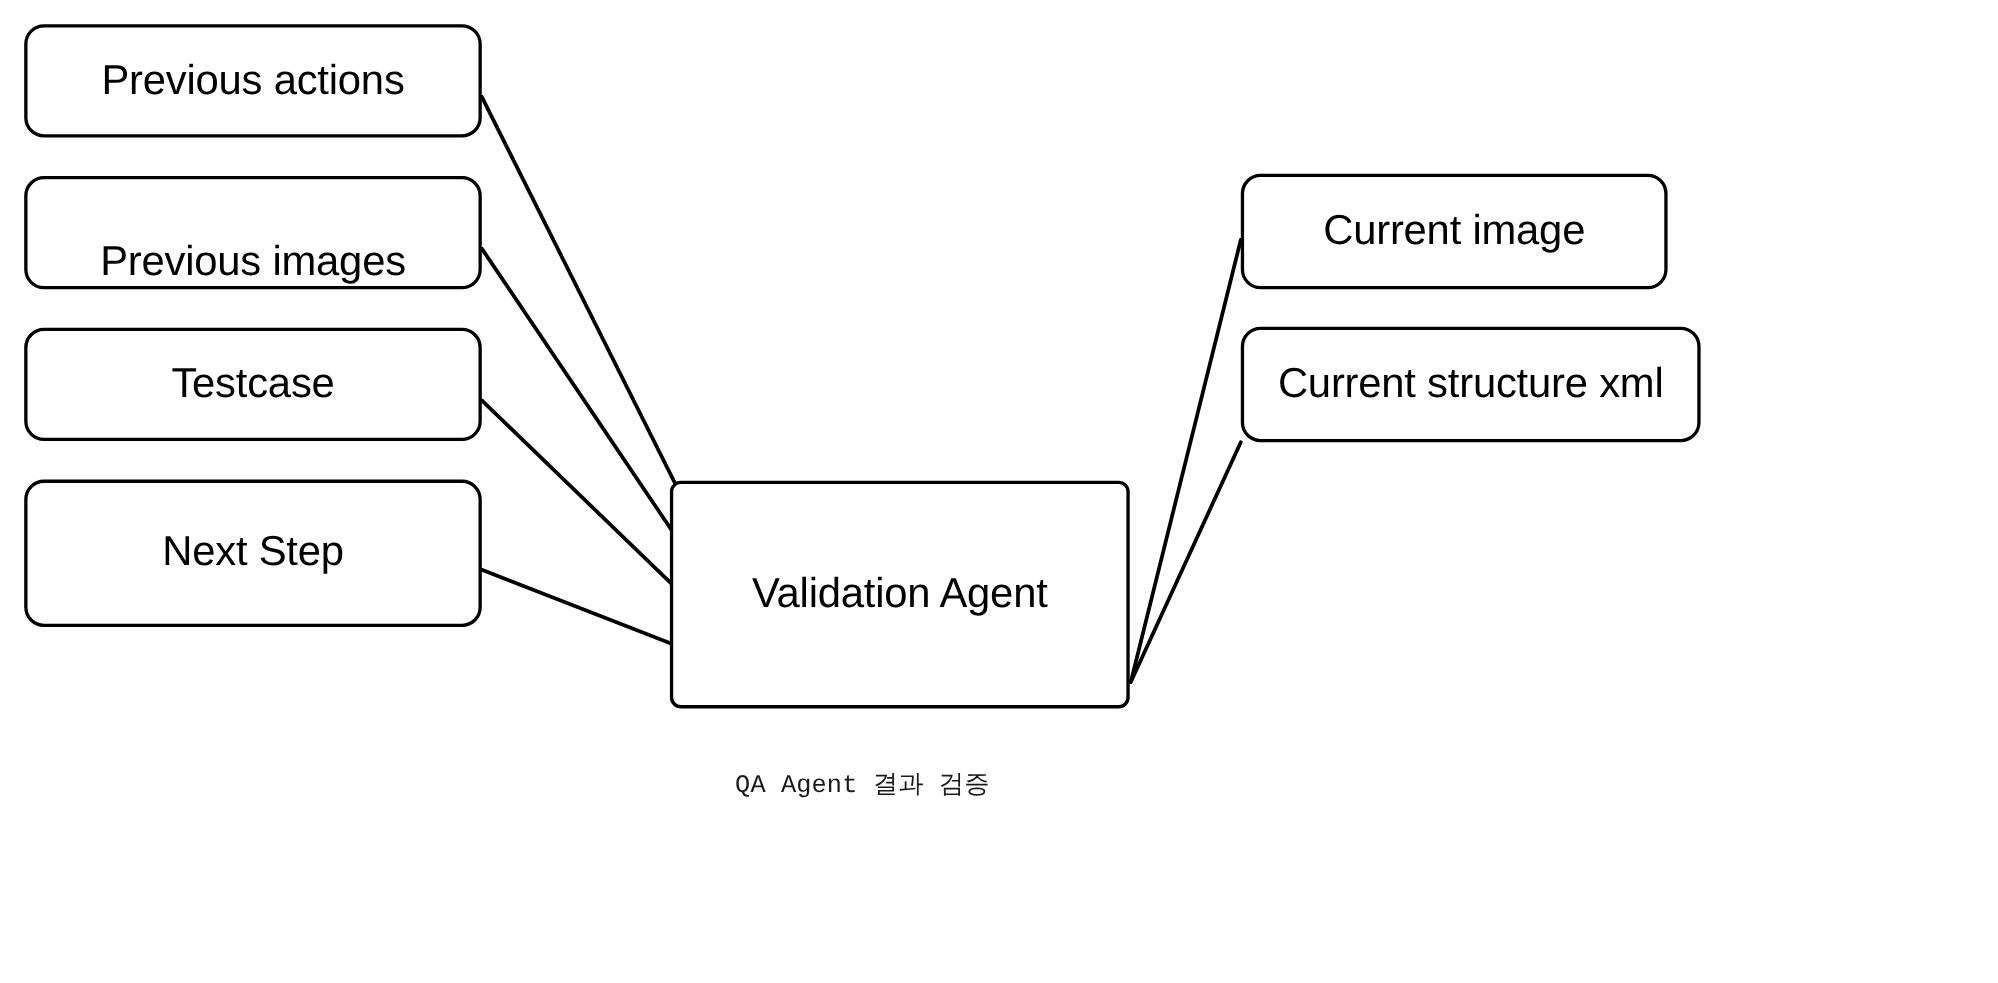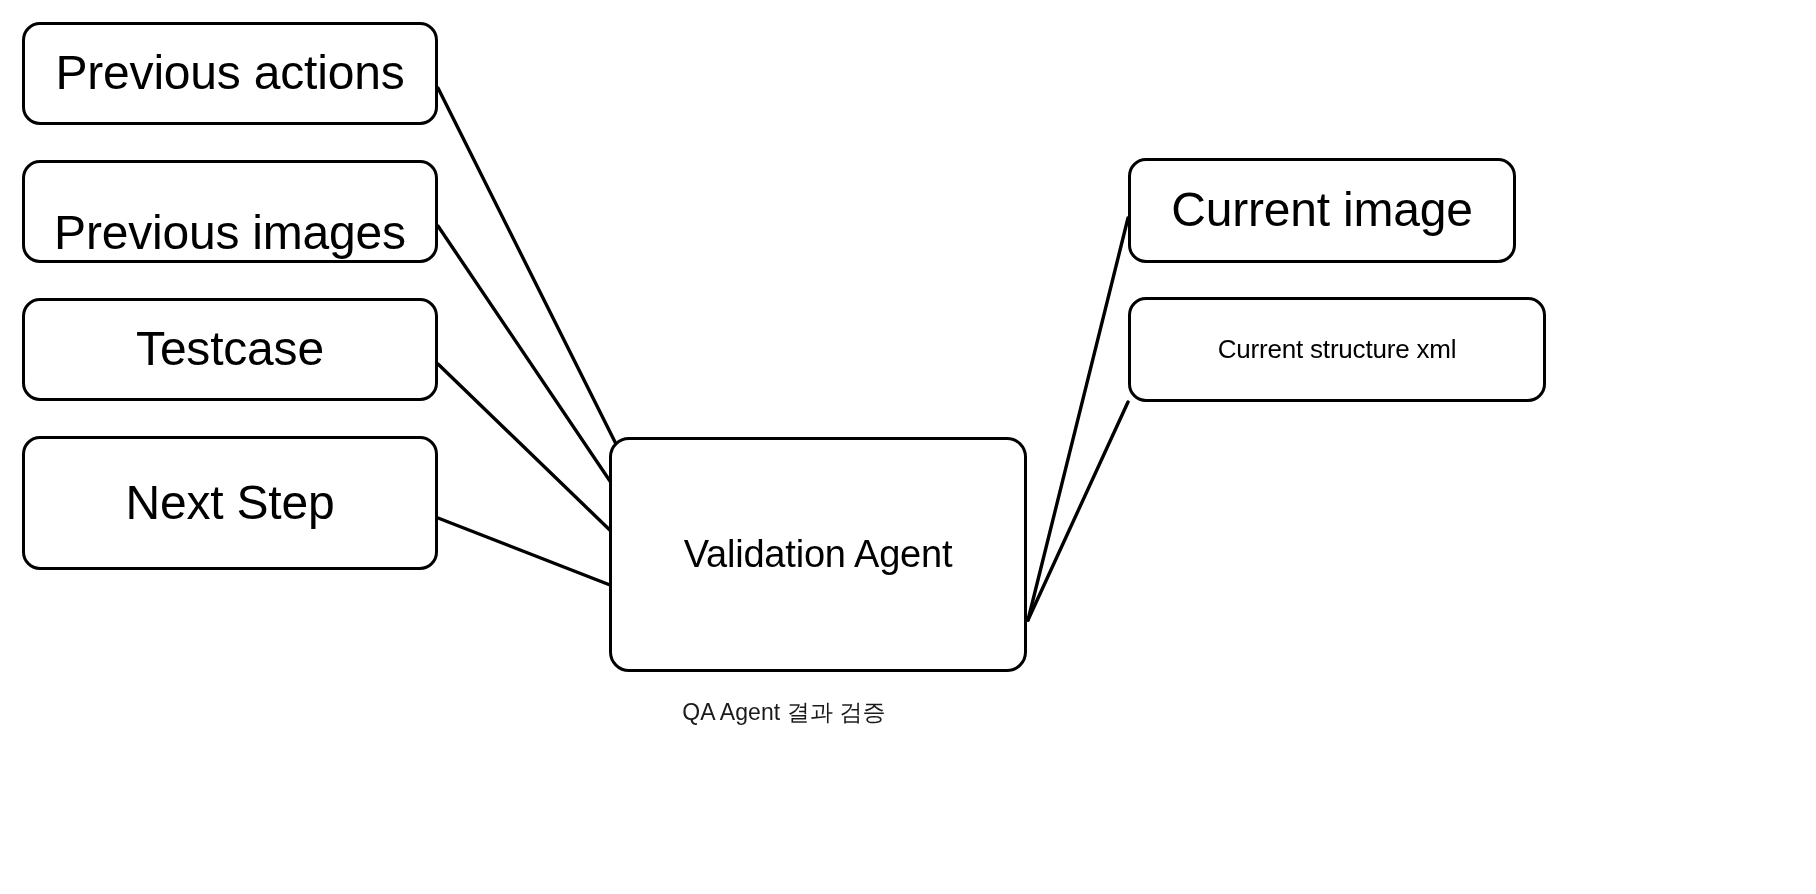--- a/index.html
+++ b/index.html
@@ -50,39 +50,39 @@
   #node-previous-actions { left: 22px;  top: 22px;  width: 416px; height: 103px; }
   #node-previous-images  { left: 22px;  top: 160px; width: 416px; height: 103px; align-items: flex-end; }
   #node-testcase         { left: 22px;  top: 298px; width: 416px; height: 103px; }
   #node-next-step        { left: 22px;  top: 436px; width: 416px; height: 134px; }
 
   
   #node-validation-agent {
     left: 609px;
     top: 437px;
     width: 418px;
-    height: 235px;
-    border-radius: 20px;
+    height: 207px;
+    border-radius: 10px;
   }
 
   
   #node-current-image         { left: 1128px; top: 158px; width: 388px; height: 105px; }
   #node-current-structure-xml { left: 1128px; top: 297px; width: 418px; height: 105px; }
 
-  .node-label { font-size: 48px; }
+  .node-label { font-size: 38px; }
   #node-validation-agent .node-label { font-size: 38px; }
-  #node-current-structure-xml .node-label { font-size: 26px; }
+  #node-current-structure-xml .node-label { font-size: 38px; }
 
   #diagram-caption {
     position: absolute;
     left: 0;
     top: 697px;
     width: 1568px;
     text-align: center;
-    font-family: Liberation Sans, sans-serif;
+    font-family: Liberation Mono, monospace;
     font-size: 23px;
     color: #1a1a1a;
     letter-spacing: 0.1px;
     z-index: 2;
   }
 </style>
 </head>
 <body>
 
 <div id="canvas">

